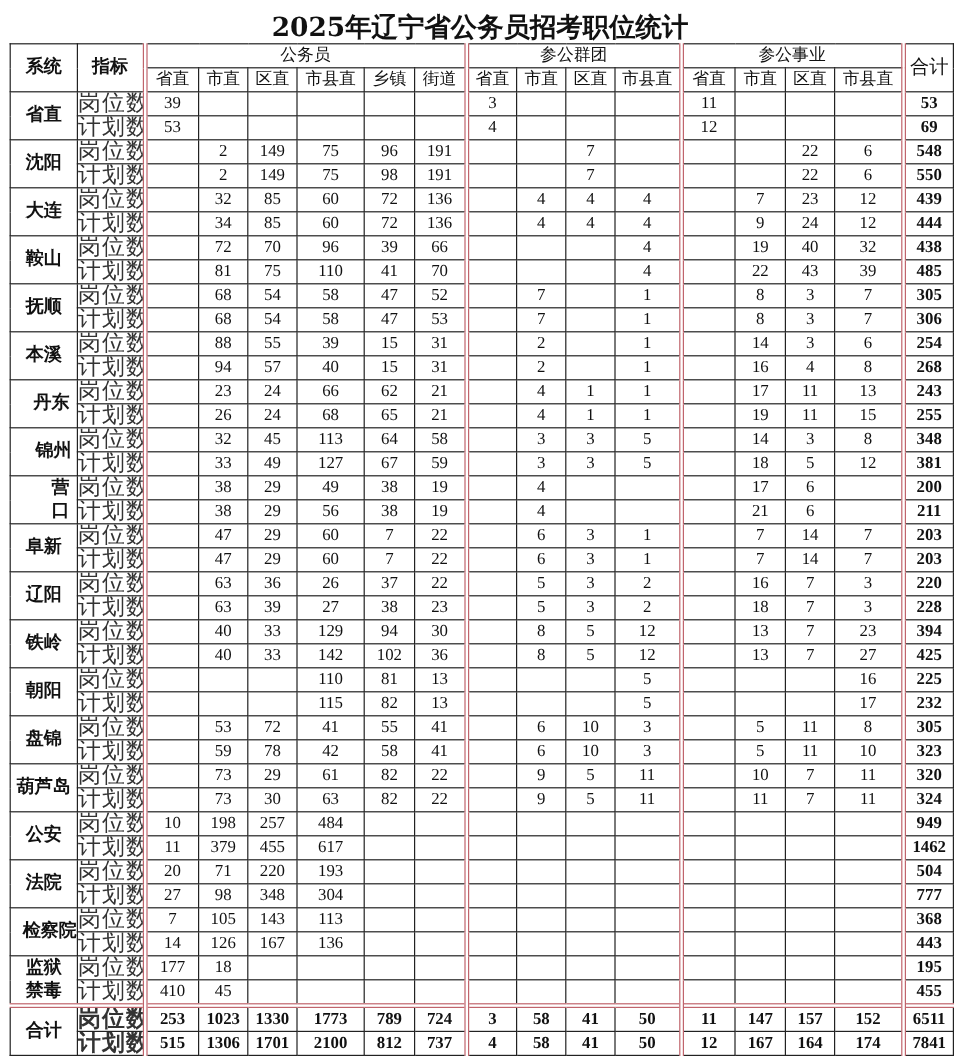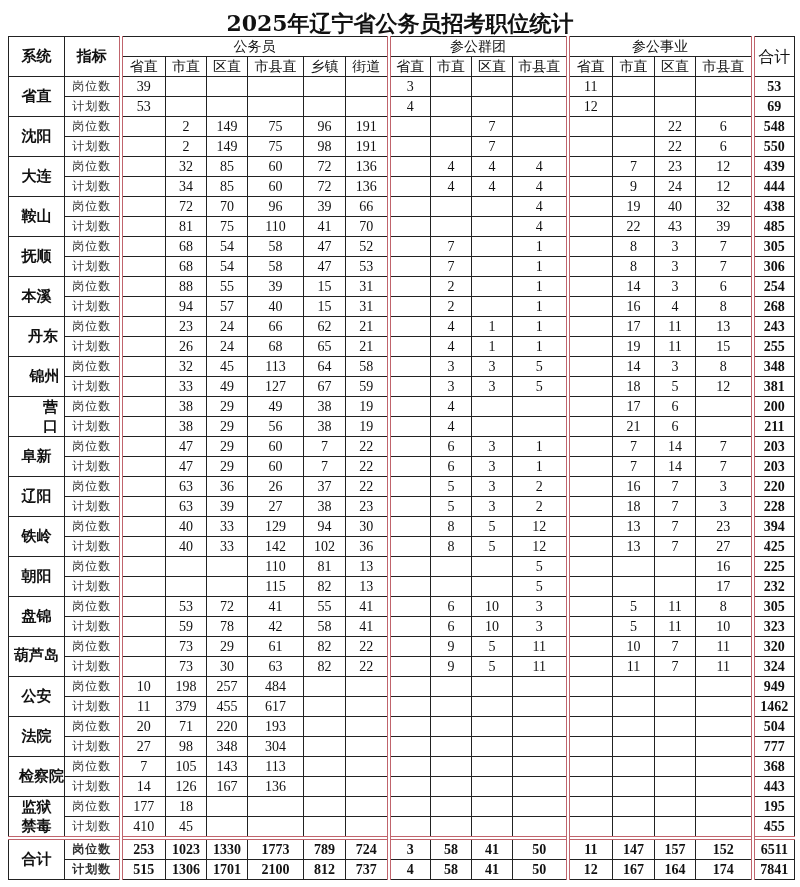--- a/index.html
+++ b/index.html
@@ -8,21 +8,21 @@
   .title { position: absolute; left: 8px; top: 8px; width: 784px; height: 28px;
            text-align: center; font-weight: bold; font-size: 22px; line-height: 30px;
            font-family: "DejaVu Serif", "Liberation Serif", serif; letter-spacing: 0px; }
   table { position: absolute; left: 8px; top: 36px; border-collapse: collapse;
           table-layout: fixed; width: 784px; }
   td, th { border: 1px solid #222; text-align: center; padding: 0; font-weight: normal;
            font-size: 14px; height: 19px; line-height: 19px; overflow: hidden; white-space: nowrap;
            font-family: "Liberation Serif", "DejaVu Serif", serif; }
   th { font-size: 14px; }
   .sys { font-weight: bold; font-size: 15px; }
-  .ind { color: #333; font-size: 12px; letter-spacing: 1px; margin-left: 32px; }
+  .ind { color: #333; font-size: 19px; letter-spacing: 1px; margin-left: 32px; }
   .hdr-group { height: 18px; line-height: 18px; }
   .hdr-sub { height: 18px; line-height: 18px; }
   .total { font-weight: bold; }
   .redL { border-left: 4px double #c0646c; }
   .redT td, .redT th { border-top: 4px double #c0646c; }
   tbody td.num { font-size: 14px; }
   .sumrow td { font-weight: bold; }
 </style>
 </head>
 <body>
@@ -588,21 +588,21 @@
         <td class="num">6</td>
         <td class="num">10</td>
         <td class="num">3</td>
         <td class="num redL"></td>
         <td class="num">5</td>
         <td class="num">11</td>
         <td class="num">10</td>
         <td class="num redL total">323</td>
       </tr>
       <tr>
-        <td rowspan="2" class="sys" style="white-space: pre-line; line-height: 19px; font-family: Liberation Mono, monospace;">葫芦岛</td>
+        <td rowspan="2" class="sys" style="white-space: pre-line; line-height: 19px;">葫芦岛</td>
         <td class="ind">岗位数</td>
         <td class="num redL"></td>
         <td class="num">73</td>
         <td class="num">29</td>
         <td class="num">61</td>
         <td class="num">82</td>
         <td class="num">22</td>
         <td class="num redL"></td>
         <td class="num">9</td>
         <td class="num">5</td>

